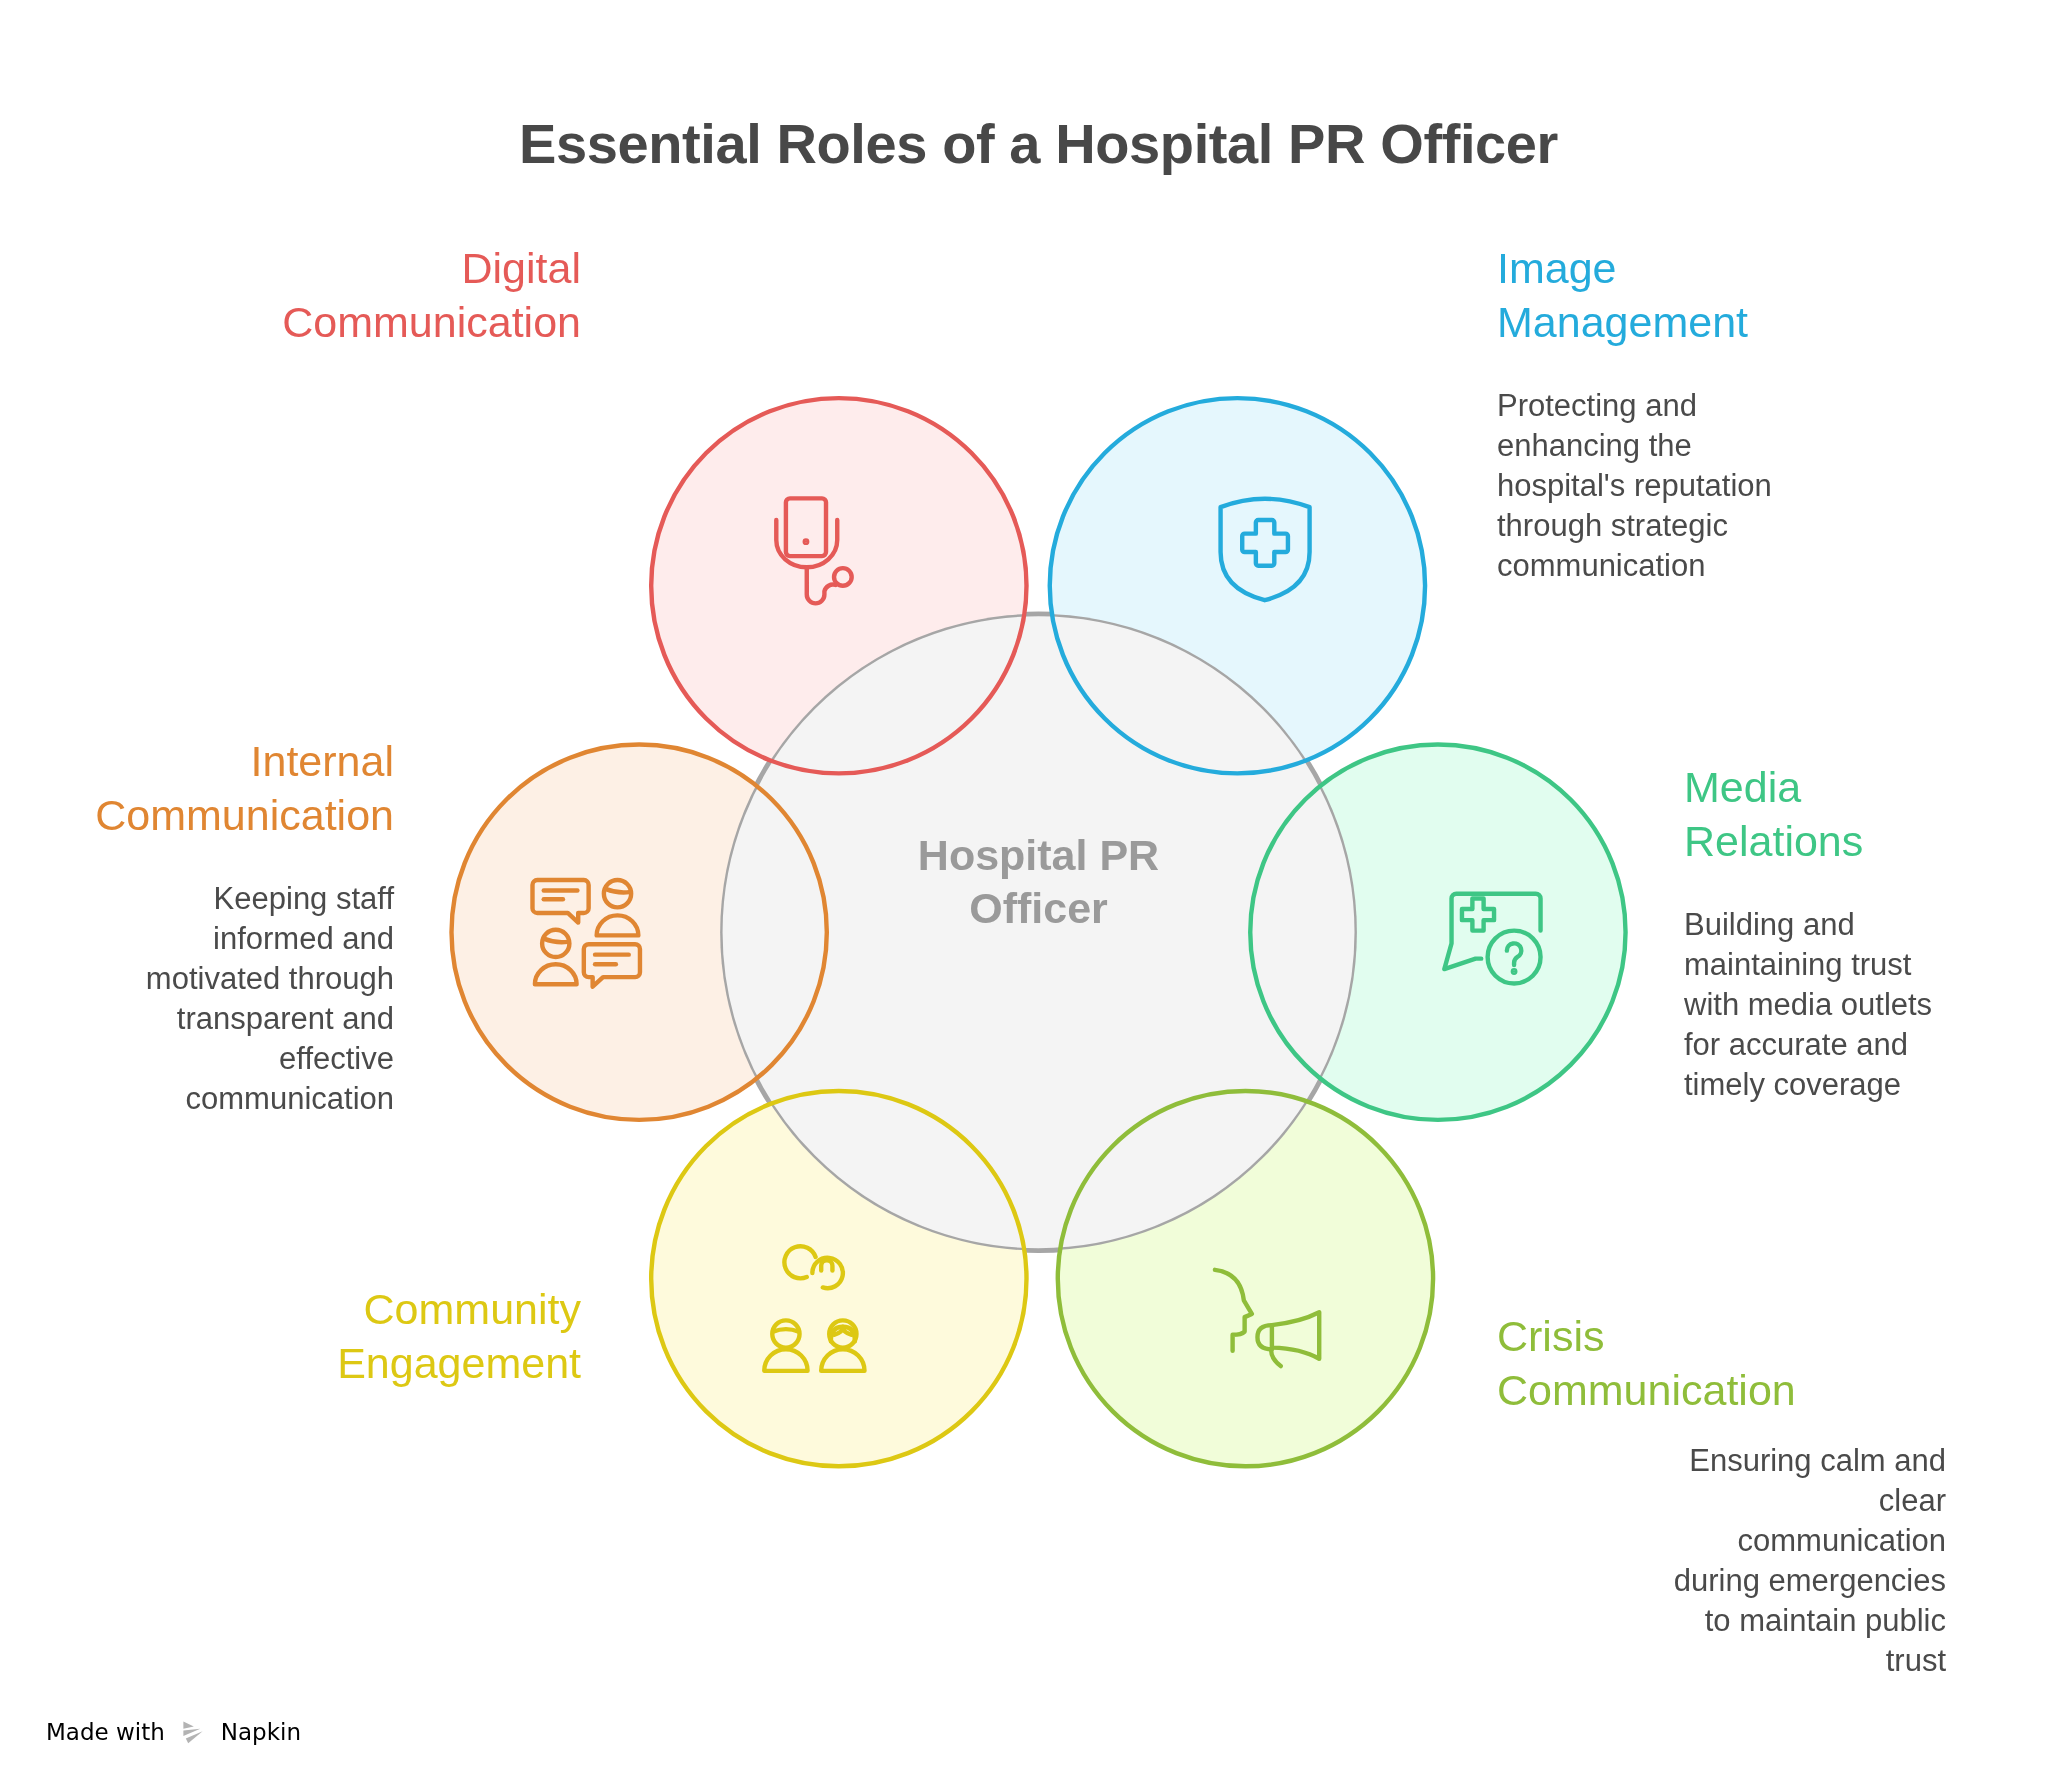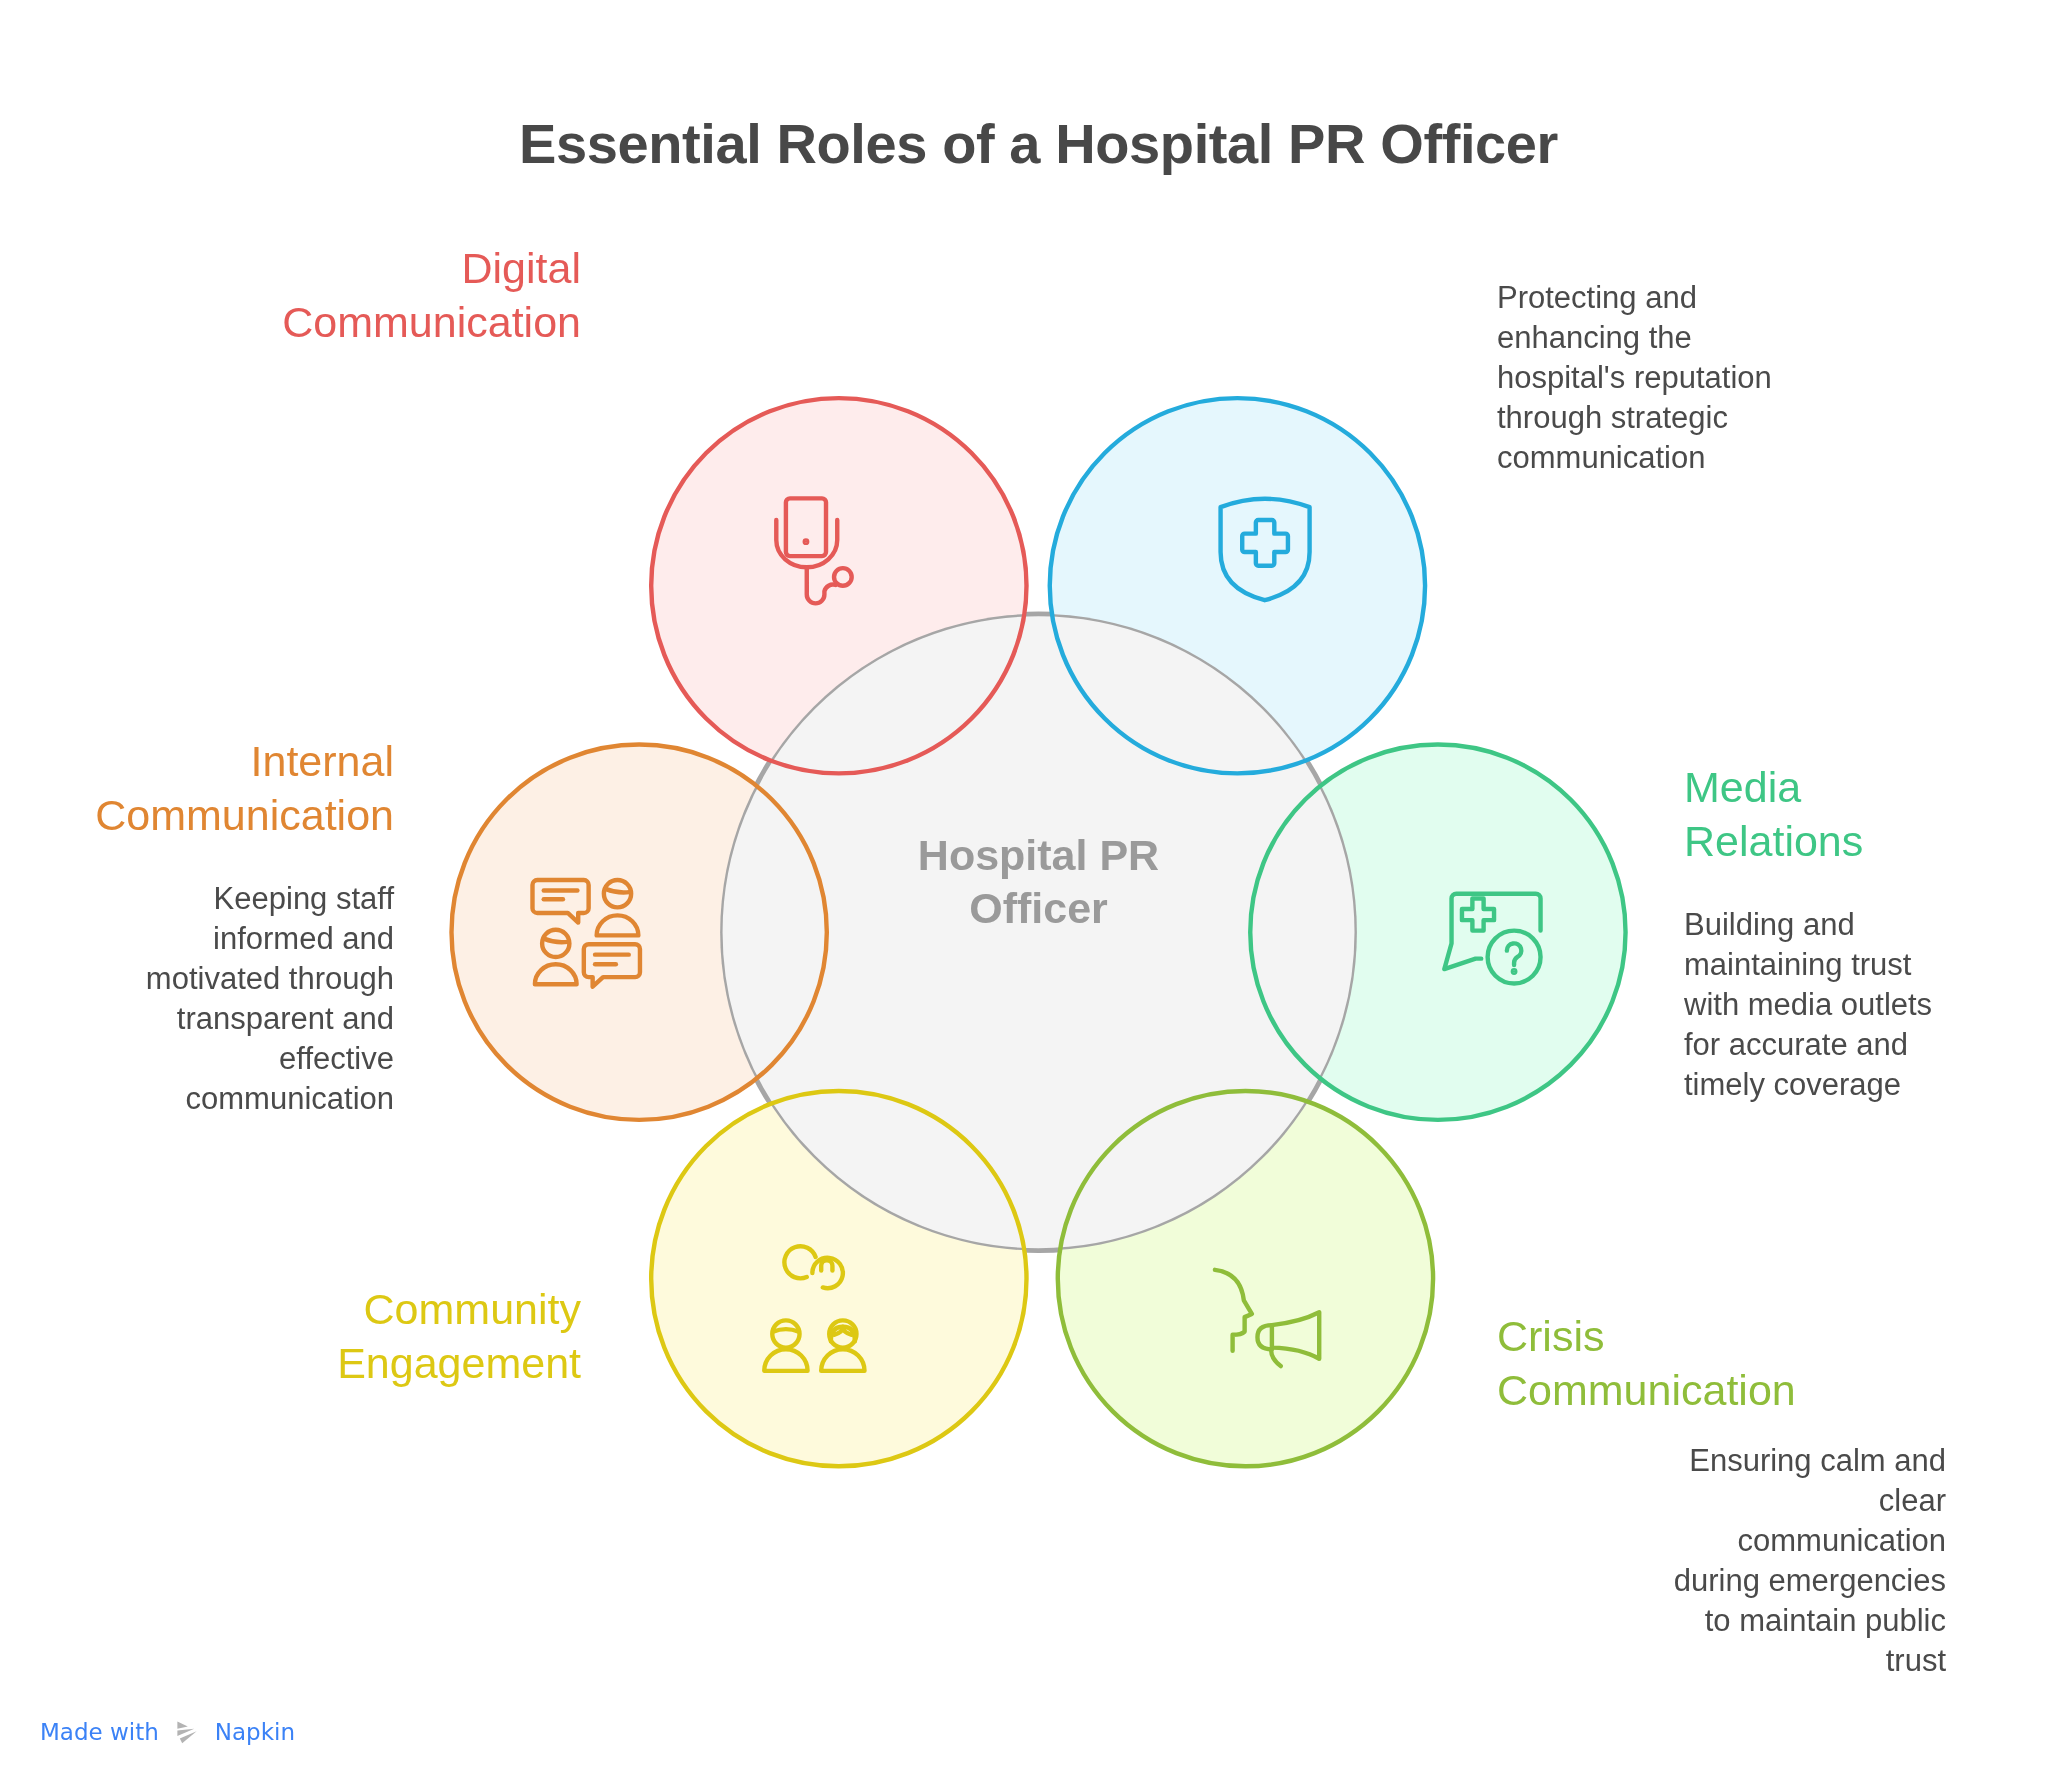--- a/index.html
+++ b/index.html
@@ -10,21 +10,21 @@
            font-family: "Liberation Sans", sans-serif; }
   svg.diagram { position: absolute; left: 0; top: 0; width: 2053px; height: 1785px; }
   .center-label { position: absolute; left: 878px; width: 321px; top: 829px; text-align: center;
                   font-size: 43px; font-weight: bold; color: #9a9a9a; line-height: 53px;
                   font-family: "Liberation Sans", sans-serif; }
   .block { position: absolute; width: 449px; font-family: "Liberation Sans", sans-serif; }
   .block.right { text-align: right; }
   .block.left { text-align: left; }
   .block .heading { font-size: 43px; line-height: 54px; font-weight: normal; white-space: pre-line; }
   .block .desc { margin-top: 40px; font-size: 31px; line-height: 40px; color: #4a4a4a; white-space: pre-line; }
-  .footer { position: absolute; left: 40px; top: 1719px; font-size: 23px; color: #3b82f6;
+  .footer { position: absolute; left: 46px; top: 1719px; font-size: 23px; color: #000000;
             display: flex; align-items: center; gap: 16px; font-family: "DejaVu Sans", sans-serif; }
   .footer svg { width: 24px; height: 26px; }
 </style>
 </head>
 <body>
 
 <div class="title">Essential Roles of a Hospital PR Officer</div>
 
 <svg class="diagram" viewBox="0 0 2560 2225" xmlns="http://www.w3.org/2000/svg">
 
@@ -116,20 +116,22 @@
 
 <div class="center-label" style="white-space: pre-line;">Hospital PR
 Officer</div>
 
 <div class="block right" style="left: 132px; top: 241px;">
   <div class="heading" style="color:#e55a57;text-align:right;">Digital
 Communication</div>
 </div>
 
 <div class="block left" style="left: 1497px; top: 241px;">
+  <div class="heading" style="color:#24abdc;">Image
+Management</div>
   <div class="desc" style="margin-top:37px;">Protecting and
 enhancing the
 hospital's reputation
 through strategic
 communication</div>
 </div>
 
 <div class="block right" style="left: -55px; top: 734px;">
   <div class="heading" style="color:#e08632;">Internal
 Communication</div>

